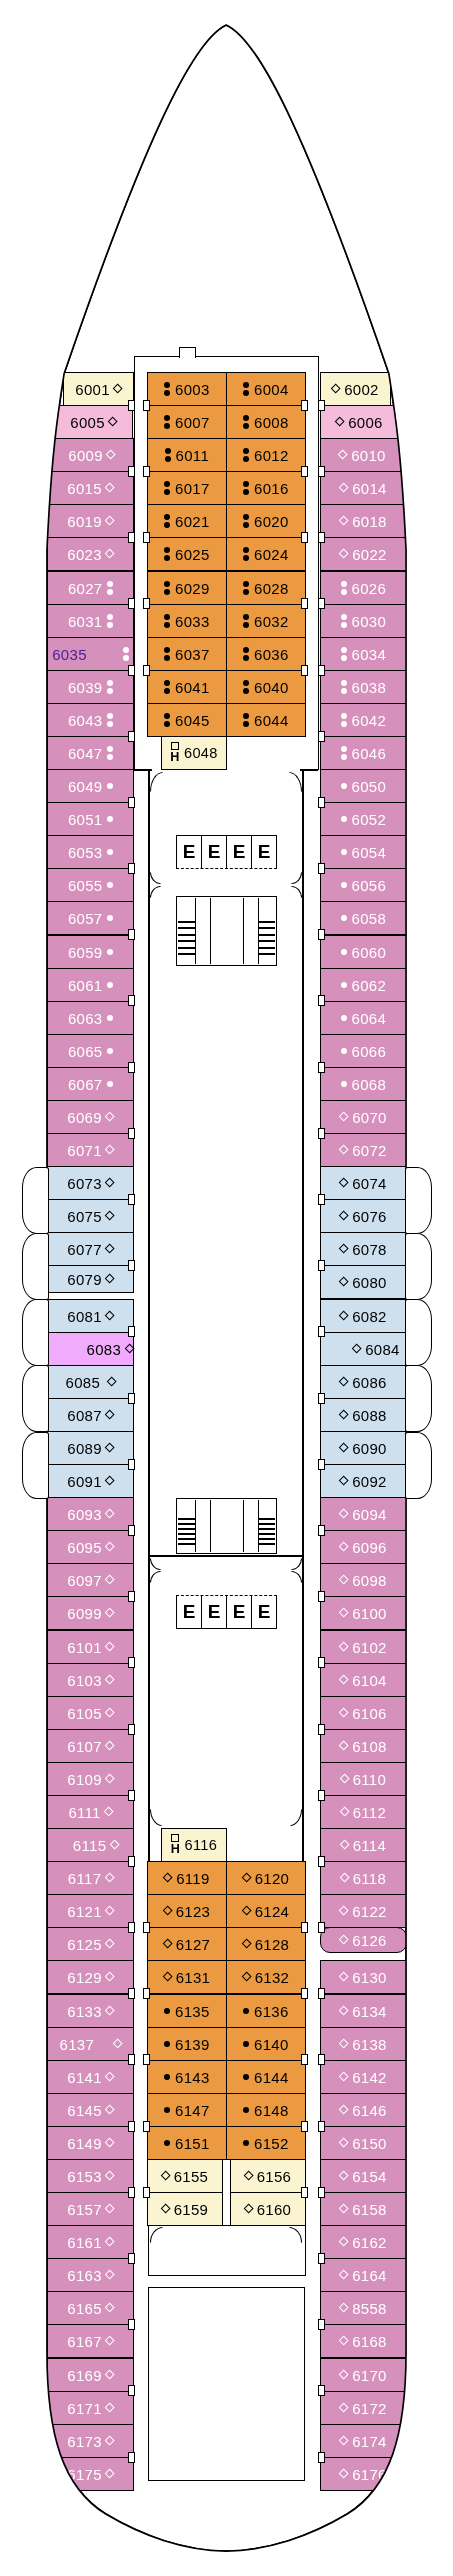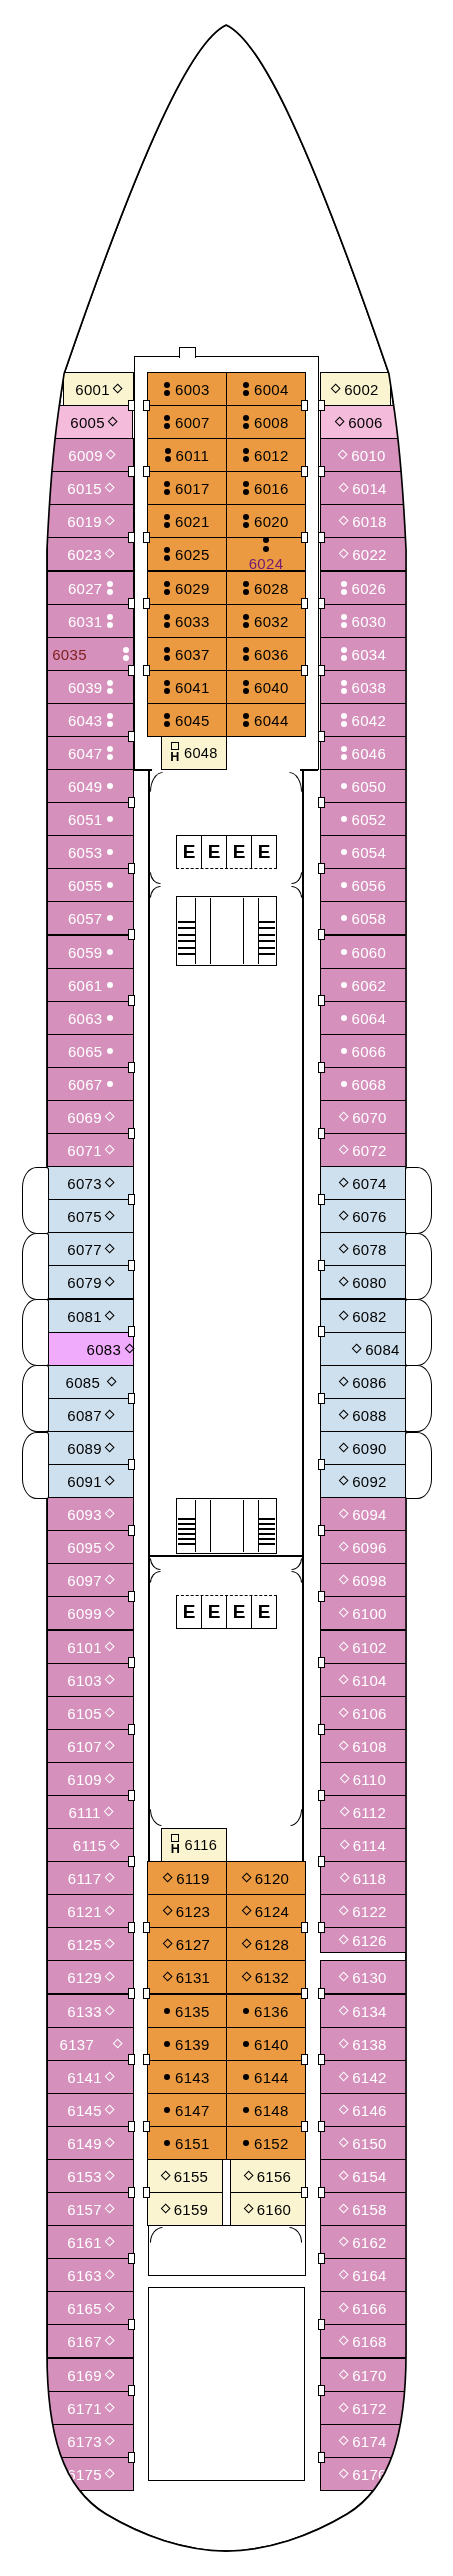--- a/index.html
+++ b/index.html
@@ -82,21 +82,21 @@
           <span class="dot w"></span>
         </span>
       </div>
       <div class="cab" style="left: 47px; top: 604px; width: 87px; height: 34px; background: rgb(214, 144, 188); color: rgb(255, 255, 255);">
         <span class="num">6031</span>
         <span class="dots">
           <span class="dot w"></span>
           <span class="dot w"></span>
         </span>
       </div>
-      <div class="cab" style="left: 47px; top: 637px; width: 87px; height: 34px; background: rgb(214, 144, 188); color: #7f1d1d; gap: 36px;">
+      <div class="cab" style="left: 47px; top: 637px; width: 87px; height: 34px; background: rgb(214, 144, 188); color: #4c1d95; gap: 36px;">
         <span class="num">6035</span>
         <span class="dots">
           <span class="dot w"></span>
           <span class="dot w"></span>
         </span>
       </div>
       <div class="cab" style="left: 47px; top: 670px; width: 87px; height: 34px; background: rgb(214, 144, 188); color: rgb(255, 255, 255);">
         <span class="num">6039</span>
         <span class="dots">
           <span class="dot w"></span>
@@ -190,21 +190,21 @@
         <span class="dia"></span>
       </div>
       <div class="cab" style="left: 47px; top: 1199px; width: 87px; height: 34px; background: rgb(206, 224, 238); color: rgb(0, 0, 0);">
         <span class="num">6075</span>
         <span class="dia"></span>
       </div>
       <div class="cab" style="left: 47px; top: 1232px; width: 87px; height: 34px; background: rgb(206, 224, 238); color: rgb(0, 0, 0);">
         <span class="num">6077</span>
         <span class="dia"></span>
       </div>
-      <div class="cab" style="left: 47px; top: 1265px; width: 87px; height: 34px; background: rgb(206, 224, 238); color: rgb(0, 0, 0);">
+      <div class="cab" style="left: 47px; top: 1265px; width: 87px; height: 28px; background: rgb(206, 224, 238); color: rgb(0, 0, 0);">
         <span class="num">6079</span>
         <span class="dia"></span>
       </div>
       <div class="cab" style="left: 47px; top: 1299px; width: 87px; height: 34px; background: rgb(206, 224, 238); color: rgb(0, 0, 0);">
         <span class="num">6081</span>
         <span class="dia"></span>
       </div>
       <div class="cab" style="left: 47px; top: 1332px; width: 87px; height: 34px; background: #f0abfc; color: rgb(0, 0, 0); justify-content: flex-end;">
         <span class="num">6083</span>
         <span class="dia"></span>
@@ -564,21 +564,21 @@
         <span class="num">6114</span>
       </div>
       <div class="cab" style="left: 320px; top: 1861px; width: 87px; height: 34px; background: rgb(214, 144, 188); color: rgb(255, 255, 255);">
         <span class="dia w"></span>
         <span class="num">6118</span>
       </div>
       <div class="cab" style="left: 320px; top: 1894px; width: 87px; height: 34px; background: rgb(214, 144, 188); color: rgb(255, 255, 255);">
         <span class="dia w"></span>
         <span class="num">6122</span>
       </div>
-      <div class="cab" style="left: 320px; top: 1927px; width: 87px; height: 26px; background: rgb(214, 144, 188); color: rgb(255, 255, 255);">
+      <div class="cab" style="left: 320px; top: 1927px; width: 87px; height: 26px; background: rgb(214, 144, 188); color: rgb(255, 255, 255); border-radius: 10px;">
         <span class="dia w"></span>
         <span class="num">6126</span>
       </div>
       <div class="cab" style="left: 320px; top: 1960px; width: 87px; height: 34px; background: rgb(214, 144, 188); color: rgb(255, 255, 255);">
         <span class="dia w"></span>
         <span class="num">6130</span>
       </div>
       <div class="cab" style="left: 320px; top: 1994px; width: 87px; height: 34px; background: rgb(214, 144, 188); color: rgb(255, 255, 255);">
         <span class="dia w"></span>
         <span class="num">6134</span>
@@ -610,21 +610,21 @@
       <div class="cab" style="left: 320px; top: 2225px; width: 87px; height: 34px; background: rgb(214, 144, 188); color: rgb(255, 255, 255);">
         <span class="dia w"></span>
         <span class="num">6162</span>
       </div>
       <div class="cab" style="left: 320px; top: 2258px; width: 87px; height: 34px; background: rgb(214, 144, 188); color: rgb(255, 255, 255);">
         <span class="dia w"></span>
         <span class="num">6164</span>
       </div>
       <div class="cab" style="left: 320px; top: 2291px; width: 87px; height: 34px; background: rgb(214, 144, 188); color: rgb(255, 255, 255);">
         <span class="dia w"></span>
-        <span class="num">6166</span>
+        <span class="num">8558</span>
       </div>
       <div class="cab" style="left: 320px; top: 2324px; width: 87px; height: 34px; background: rgb(214, 144, 188); color: rgb(255, 255, 255);">
         <span class="dia w"></span>
         <span class="num">6168</span>
       </div>
       <div class="cab" style="left: 320px; top: 2358px; width: 87px; height: 34px; background: rgb(214, 144, 188); color: rgb(255, 255, 255);">
         <span class="dia w"></span>
         <span class="num">6170</span>
       </div>
       <div class="cab" style="left: 320px; top: 2391px; width: 87px; height: 34px; background: rgb(214, 144, 188); color: rgb(255, 255, 255);">
@@ -716,21 +716,21 @@
         </span>
         <span class="num">6020</span>
       </div>
       <div class="cab" style="left: 147px; top: 537px; width: 80px; height: 34px; background: rgb(235, 154, 65); color: rgb(0, 0, 0);">
         <span class="dots">
           <span class="dot"></span>
           <span class="dot"></span>
         </span>
         <span class="num">6025</span>
       </div>
-      <div class="cab" style="left: 226px; top: 537px; width: 80px; height: 34px; background: rgb(235, 154, 65); color: #701a75; flex-direction: column;">
+      <div class="cab" style="left: 226px; top: 537px; width: 80px; height: 34px; background: rgb(235, 154, 65); color: #000000;">
         <span class="dots">
           <span class="dot"></span>
           <span class="dot"></span>
         </span>
         <span class="num">6024</span>
       </div>
       <div class="cab" style="left: 147px; top: 571px; width: 80px; height: 34px; background: rgb(235, 154, 65); color: rgb(0, 0, 0);">
         <span class="dots">
           <span class="dot"></span>
           <span class="dot"></span>

